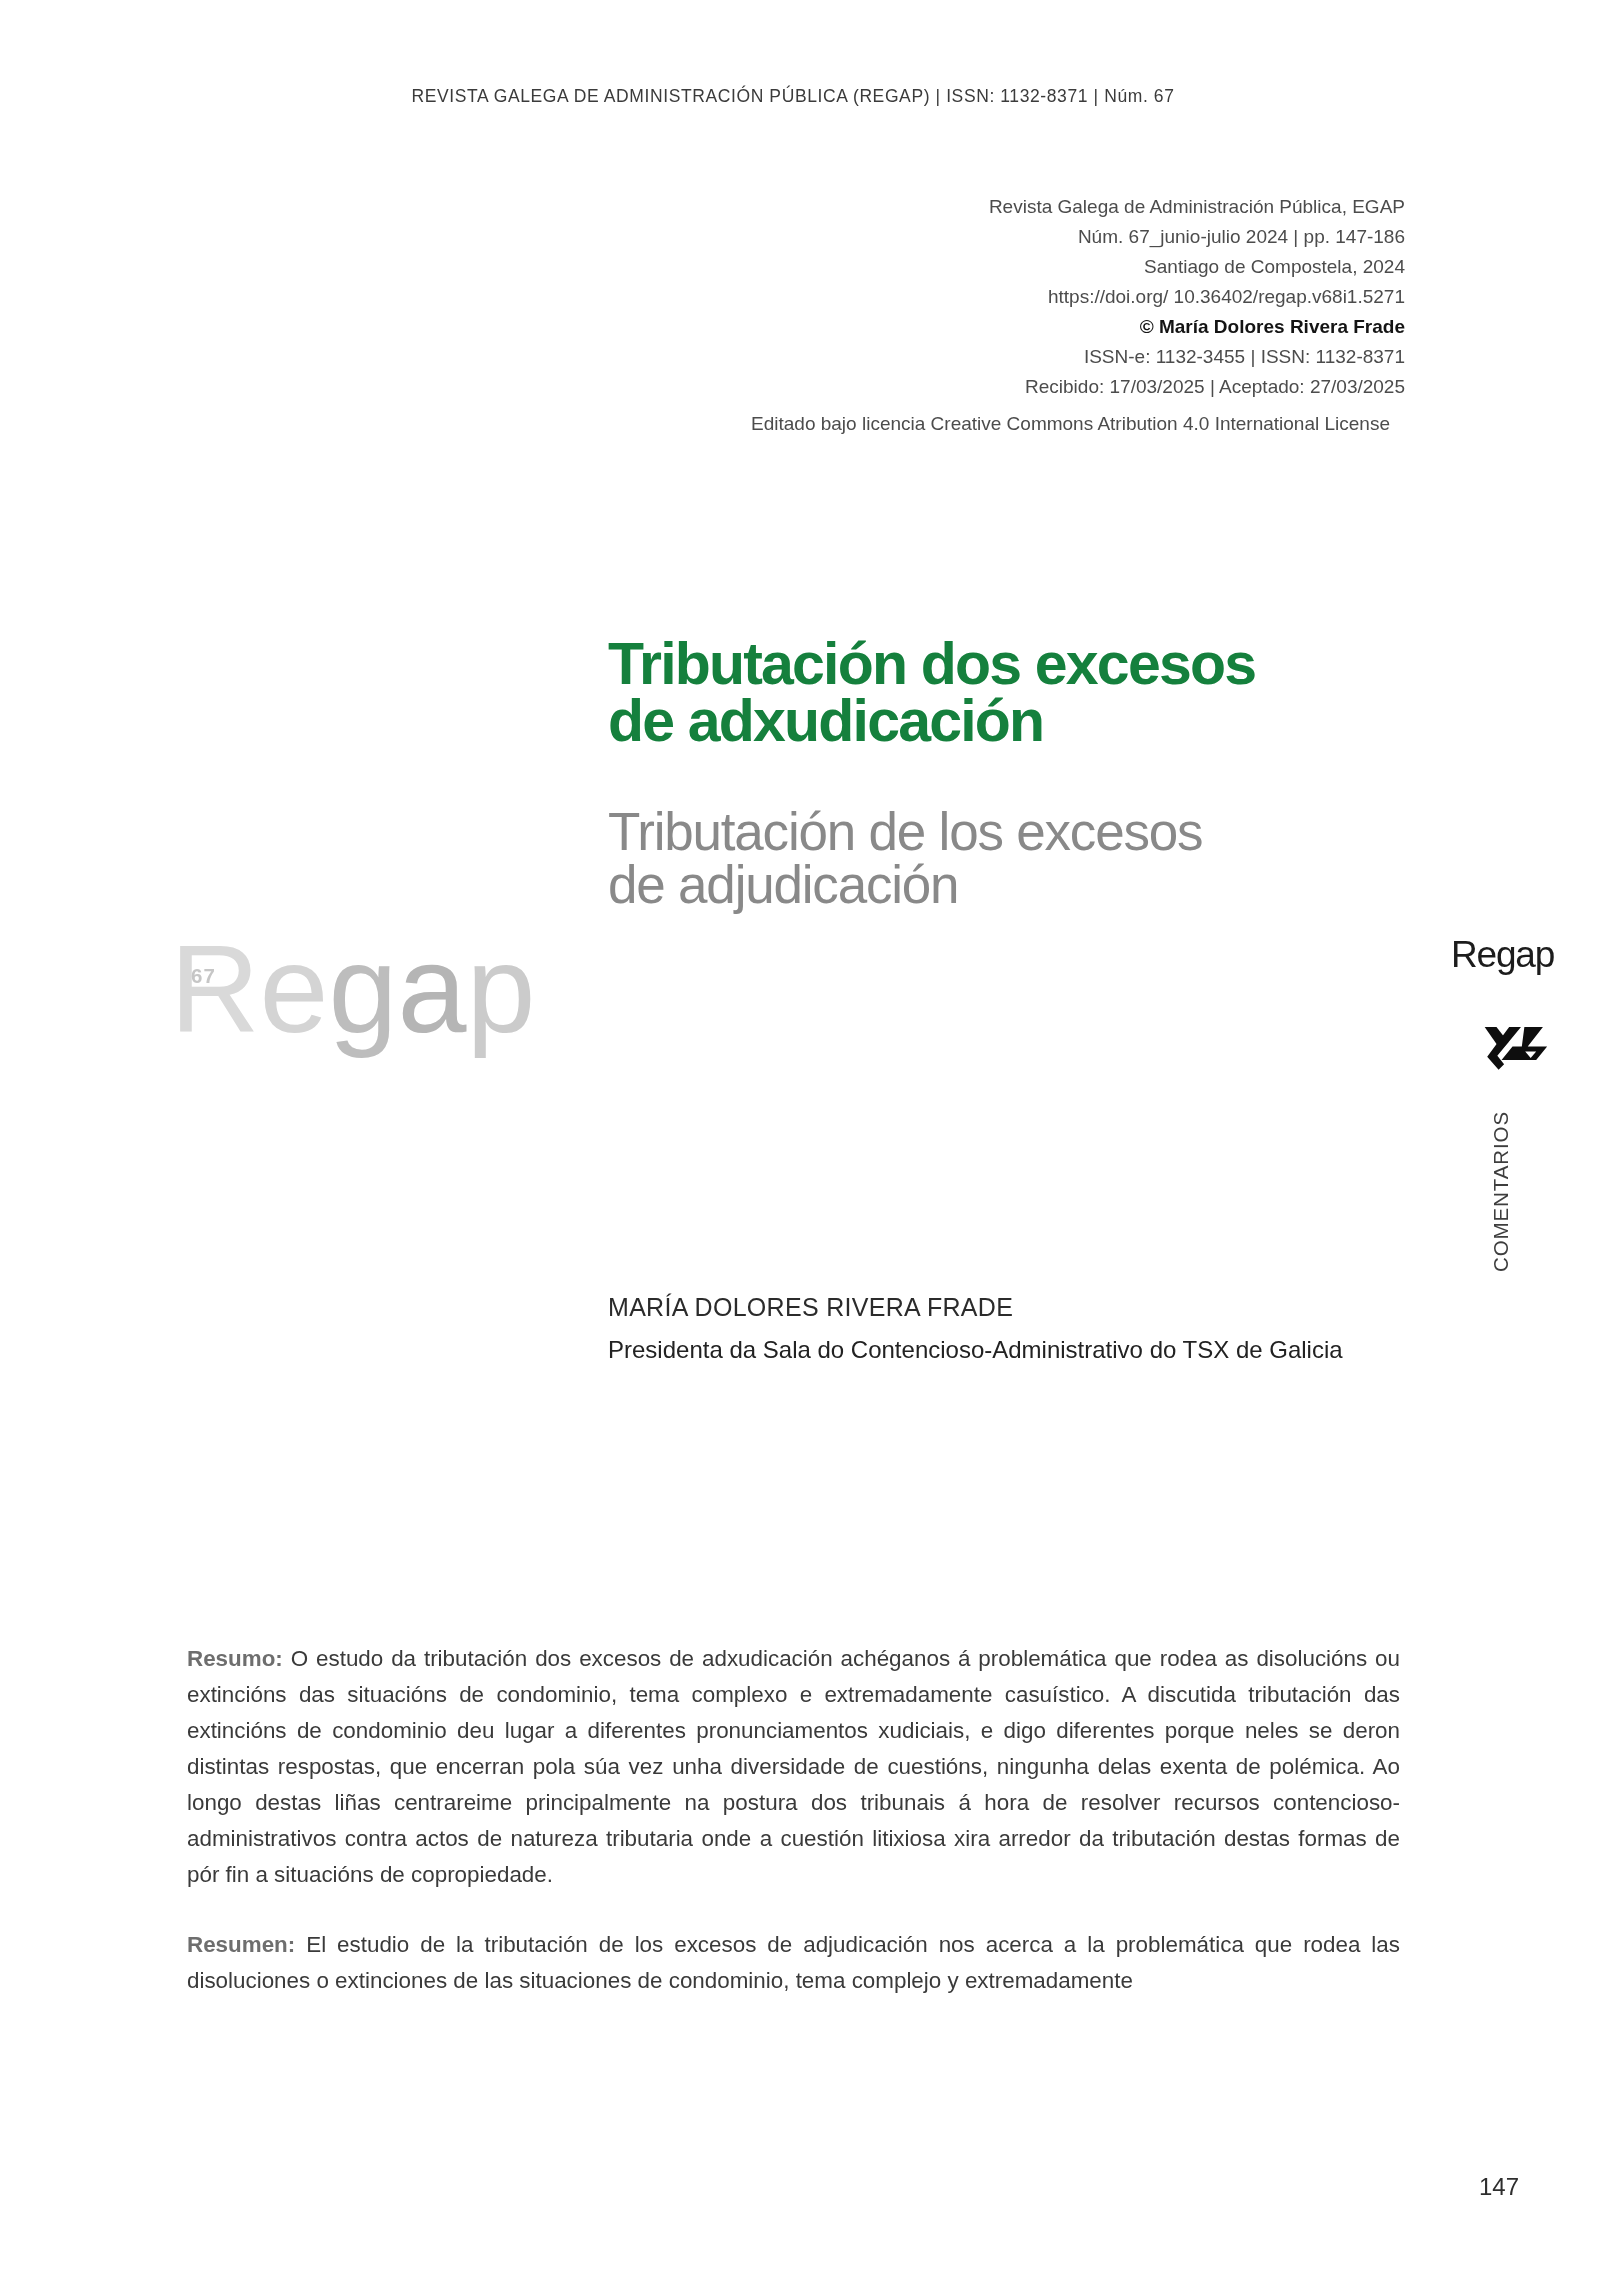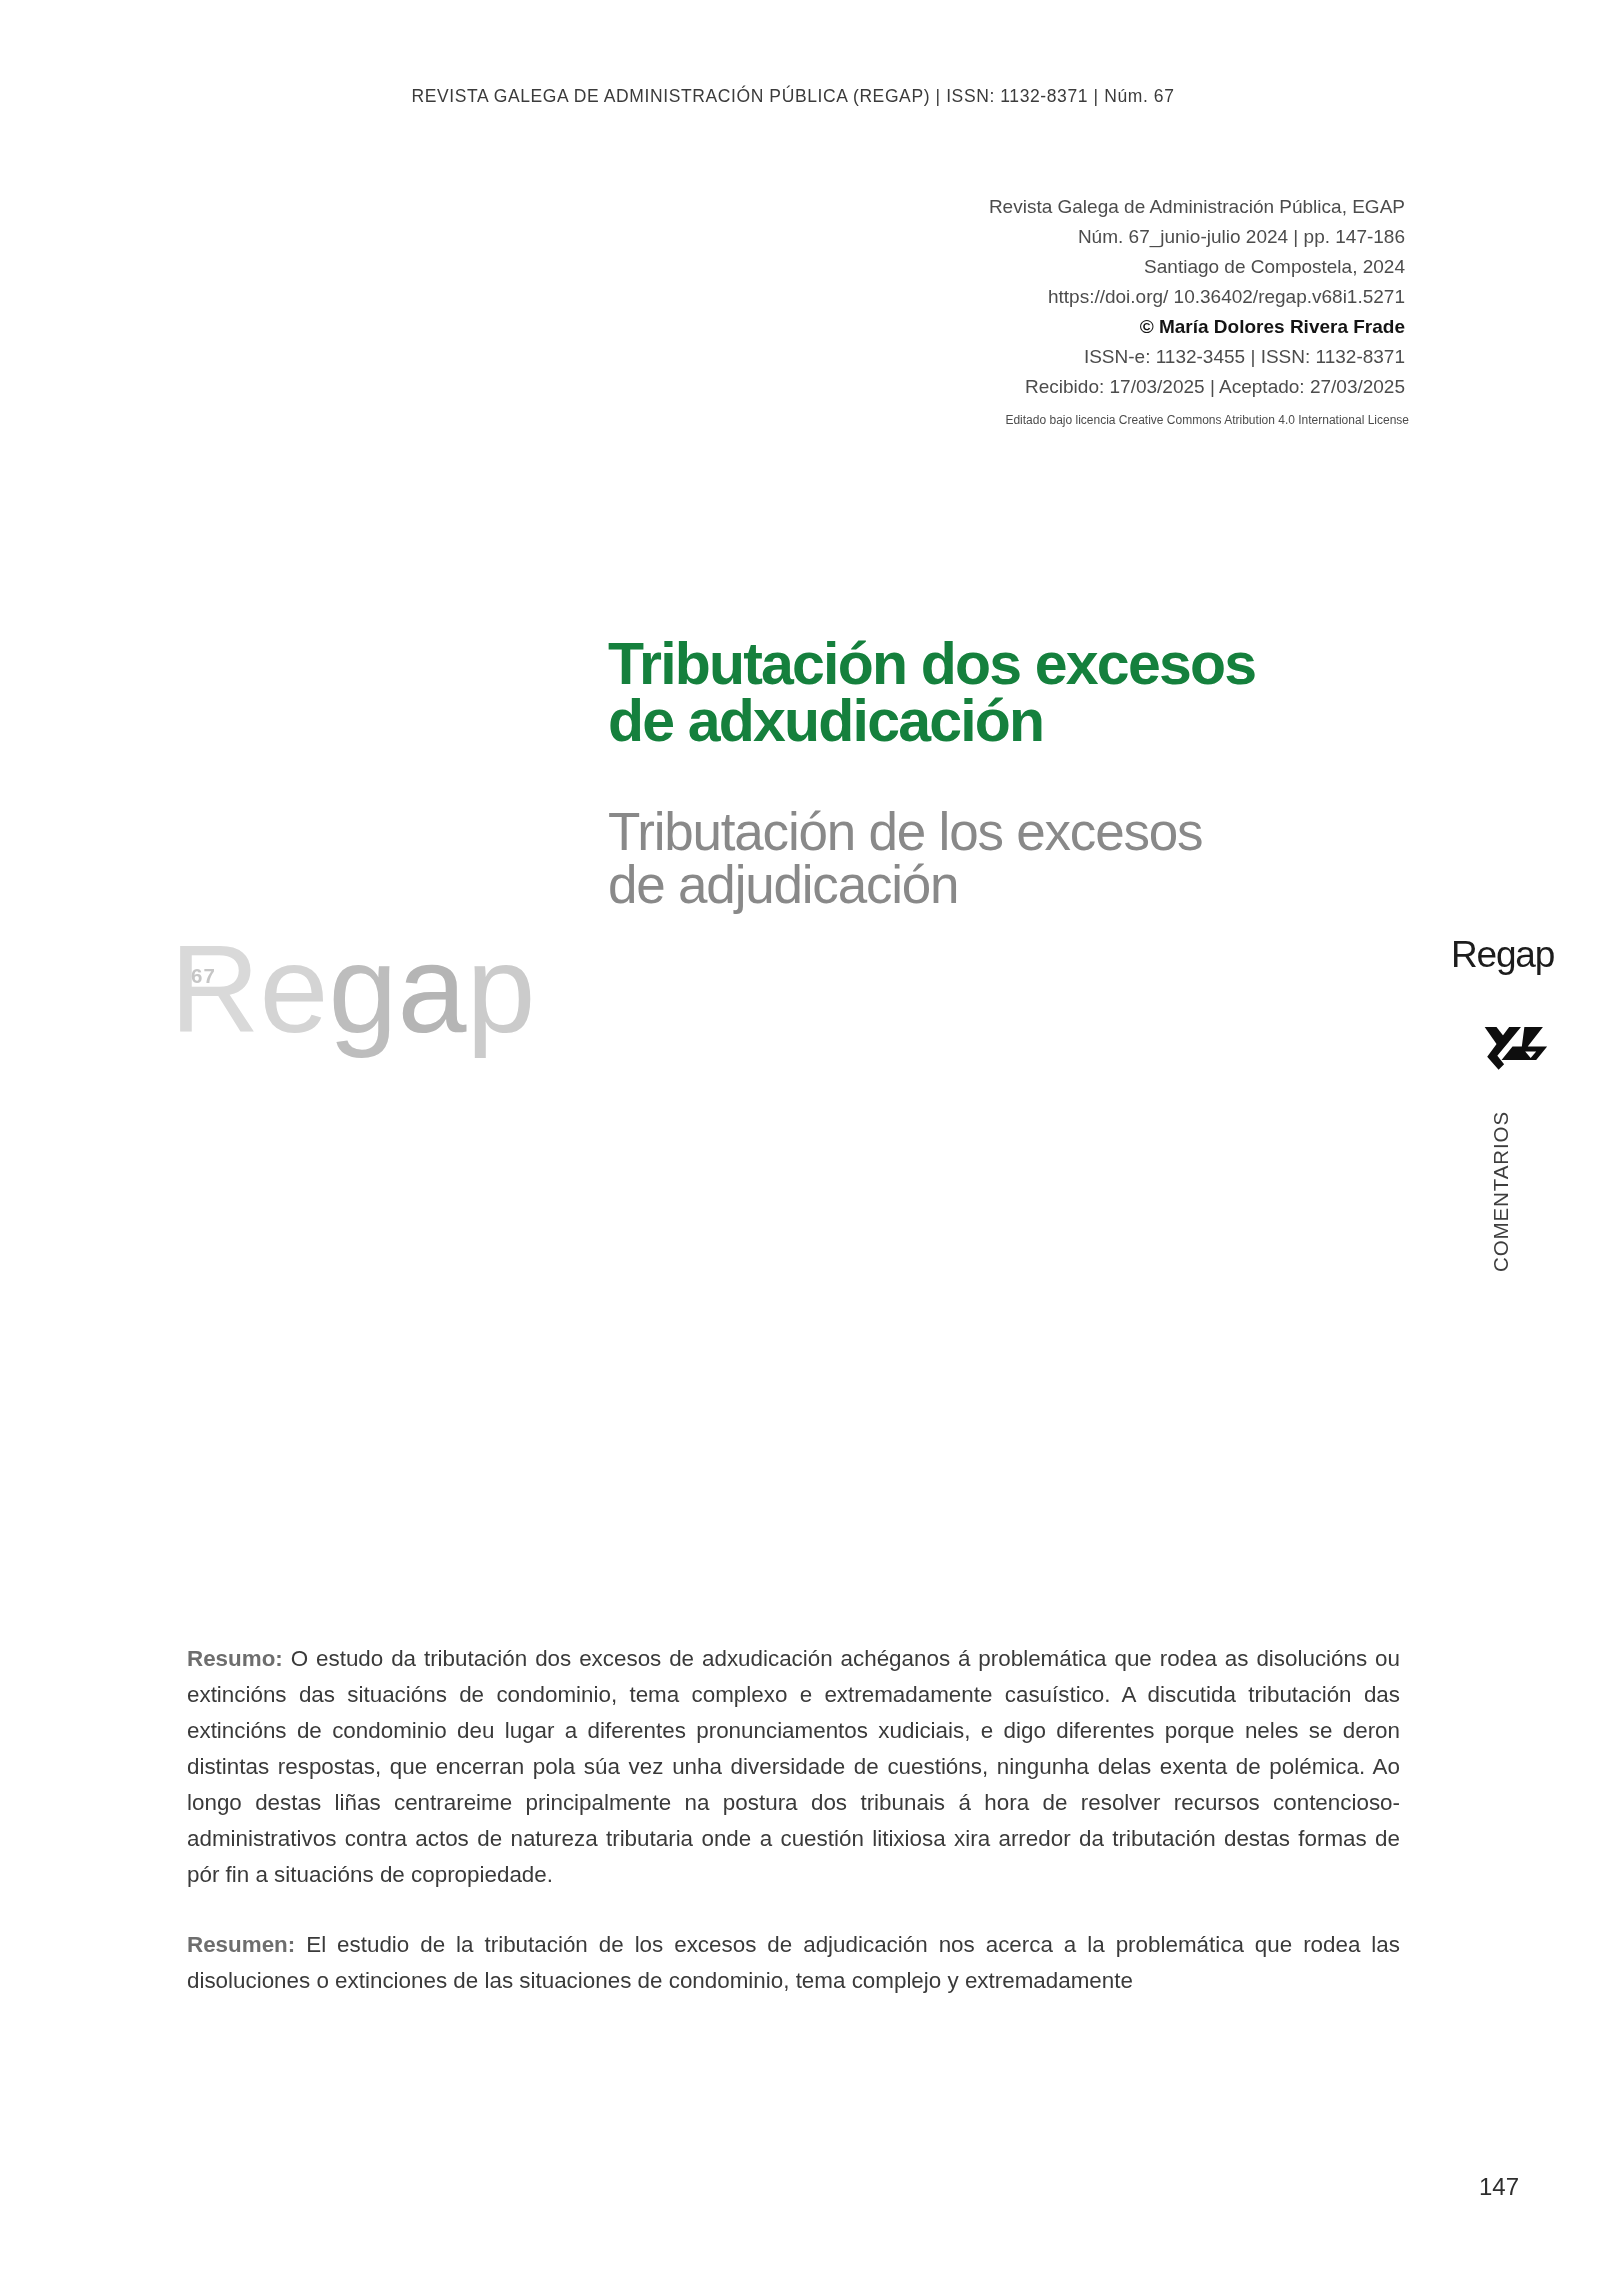--- a/index.html
+++ b/index.html
@@ -32,21 +32,21 @@
   }
   .cc-strip-label.by{left:86px;}
   .cc-strip-label.nc{left:149px;}
   
   .citation{
     position:absolute;right:213px;top:192px;text-align:right;
     font-size:19px;line-height:30px;color:#4c4c4c;white-space:nowrap;
   }
   .citation .copyright{font-weight:bold;color:#141414;}
   .license-note{
-    position:absolute;right:209px;top:413px;font-size:12px;color:#4c4c4c;white-space:nowrap;
+    position:absolute;right:228px;top:413px;font-size:19px;color:#4c4c4c;white-space:nowrap;
   }
   
   .title-gl{
     position:absolute;left:608px;top:636px;font-size:59px;font-weight:bold;
     color:#15803d;line-height:57px;letter-spacing:-1.8px;white-space:nowrap;
   }
   .subtitle-es{
     position:absolute;left:608px;top:805px;font-size:53px;color:#898989;
     line-height:53px;letter-spacing:-1.2px;white-space:nowrap;
   }
@@ -132,20 +132,24 @@
   <div class="xg-logo">
     <svg viewBox="0 0 180 130" width="76" height="55">
       <polygon points="30,12 58,12 86,48 68,66" fill="#0e0e0e"></polygon>
       <polygon points="88,12 116,12 60,80 76,100 63,113 36,82" fill="#0e0e0e"></polygon>
       <polygon points="124,12 168,12 132,58 178,58 152,90 70,90 96,58 118,58" fill="#0e0e0e"></polygon>
       <polygon points="126,70 152,70 139,85" fill="#ffffff"></polygon>
     </svg>
   </div>
   <div class="section-label">COMENTARIOS</div>
 
+  <div class="author-block">
+    <div class="author-name">MARÍA DOLORES RIVERA FRADE</div>
+    <div class="author-affiliation">Presidenta da Sala do Contencioso-Administrativo do TSX de Galicia</div>
+  </div>
 
   <div class="abstracts">
     <p><span class="abstract-label">Resumo:</span> <span>O estudo da tributación dos excesos de adxudicación achéganos á problemática que rodea as disolucións ou extincións das situacións de condominio, tema complexo e extremadamente casuístico. A discutida tributación das extincións de condominio deu lugar a diferentes pronunciamentos xudiciais, e digo diferentes porque neles se deron distintas respostas, que encerran pola súa vez unha diversidade de cuestións, ningunha delas exenta de polémica. Ao longo destas liñas centrareime principalmente na postura dos tribunais á hora de resolver recursos contencioso-administrativos contra actos de natureza tributaria onde a cuestión litixiosa xira arredor da tributación destas formas de pór fin a situacións de copropiedade.</span></p>
     <p class="spaced"><span class="abstract-label">Resumen:</span> <span>El estudio de la tributación de los excesos de adjudicación nos acerca a la problemática que rodea las disoluciones o extinciones de las situaciones de condominio, tema complejo y extremadamente</span></p>
   </div>
 
   <div class="page-number">147</div>
 
 </div>
 

